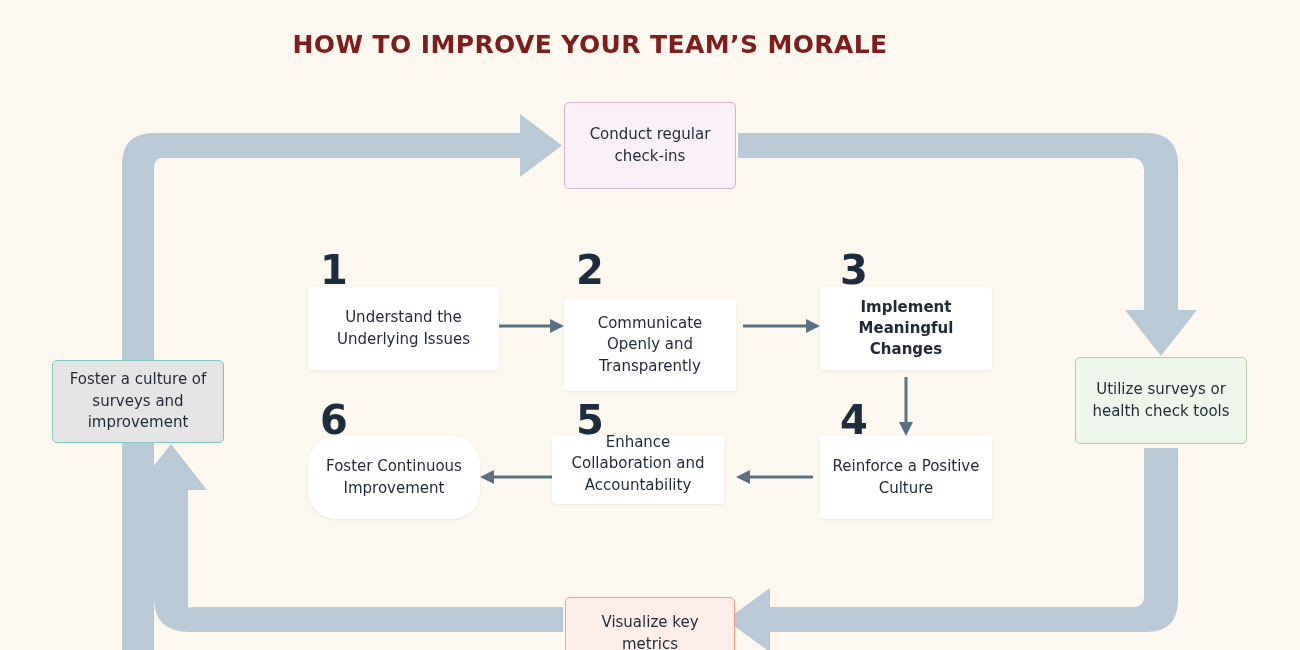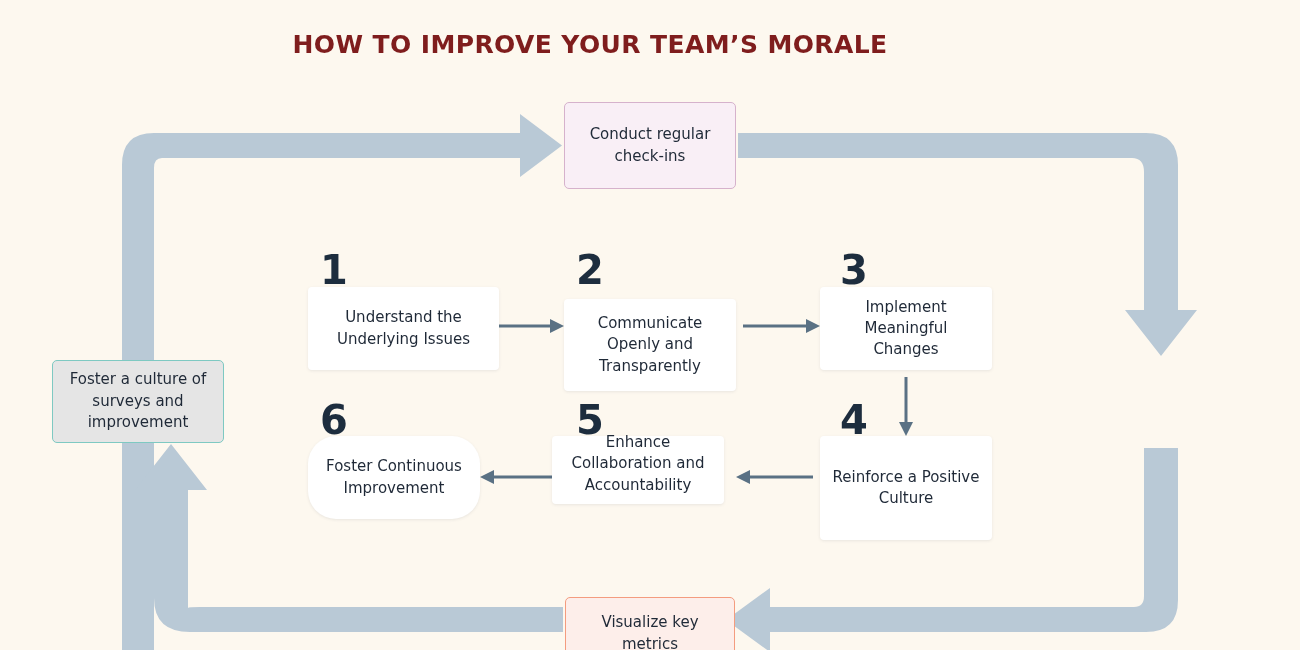--- a/index.html
+++ b/index.html
@@ -113,23 +113,23 @@
     font-weight: bold;
     color: #1d2d3e;
     line-height: 1;
     z-index: 5;
   }
 
   #step1 { left: 308px; top: 287px; width: 191px; height: 83px; text-align: center; }
   #num1  { left: 320px; top: 250px; }
   #step2 { left: 564px; top: 287px; width: 172px; height: 92px; margin-top: 12px; }
   #num2  { left: 576px; top: 250px; }
-  #step3 { left: 820px; top: 287px; width: 172px; height: 83px; }
+  #step3 { left: 820px; top: 287px; width: 172px; height: 83px; font-weight: bold; }
   #num3  { left: 840px; top: 250px; }
-  #step4 { left: 820px; top: 436px; width: 172px; height: 104px; }
+  #step4 { left: 820px; top: 436px; width: 172px; height: 83px; }
   #num4  { left: 840px; top: 400px; }
   #step5 { left: 552px; top: 436px; width: 172px; height: 68px; align-items: flex-end; }
   #num5  { left: 576px; top: 400px; }
   #step6 { left: 308px; top: 436px; width: 172px; height: 83px; border-radius: 28px; }
   #num6  { left: 320px; top: 400px; }
 </style>
 </head>
 <body>
 
 <div id="canvas">
@@ -221,20 +221,26 @@
 
   <div class="title">HOW TO IMPROVE YOUR TEAM’S MORALE</div>
 
   <div class="accent-box" id="box-checkins">
     <div>
       <span>Conduct regular</span>
       <span>check-ins</span>
     </div>
   </div>
 
+  <div class="accent-box" id="box-surveys">
+    <div>
+      <span>Utilize surveys or</span>
+      <span>health check tools</span>
+    </div>
+  </div>
 
   <div class="accent-box" id="box-feedback">
     <div>
       <span>Foster a culture of</span>
       <span>surveys and</span>
       <span>improvement</span>
     </div>
   </div>
 
   <div class="accent-box" id="box-metrics">

